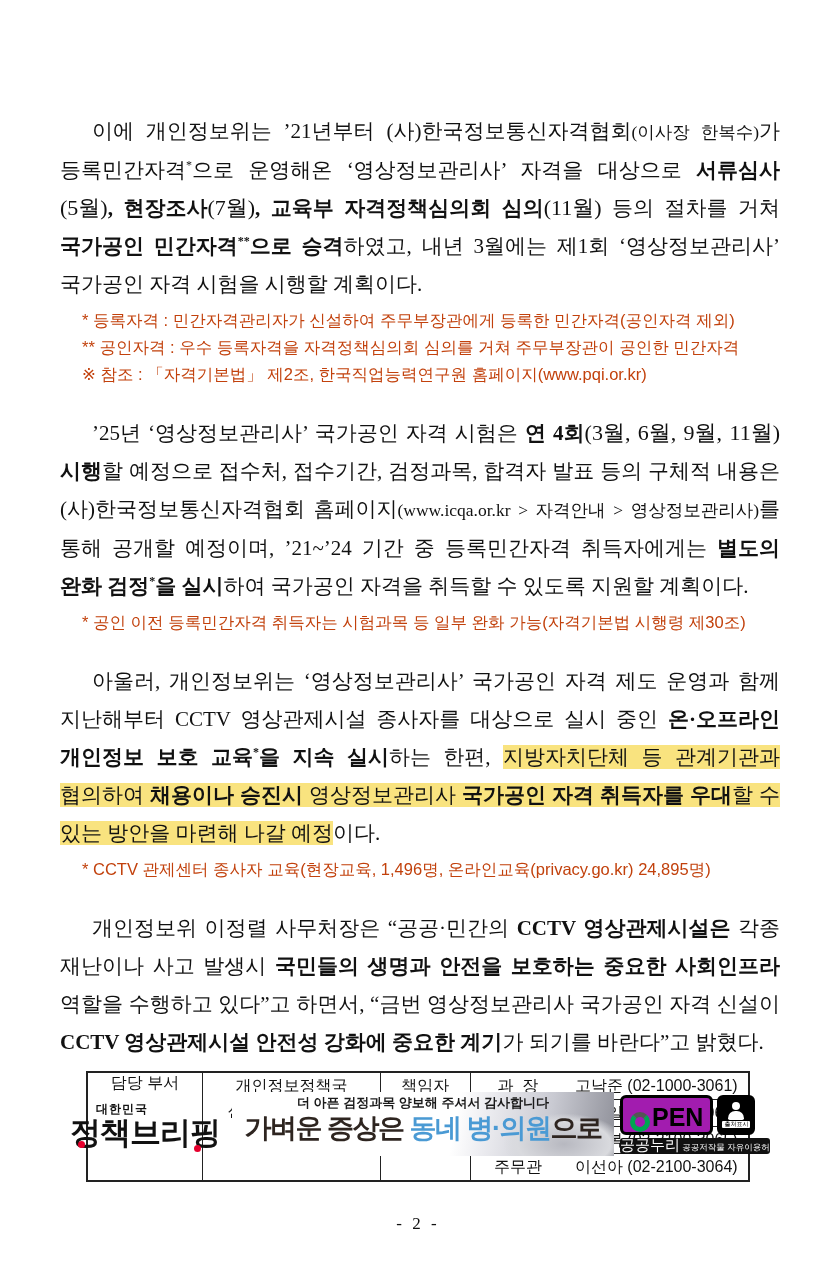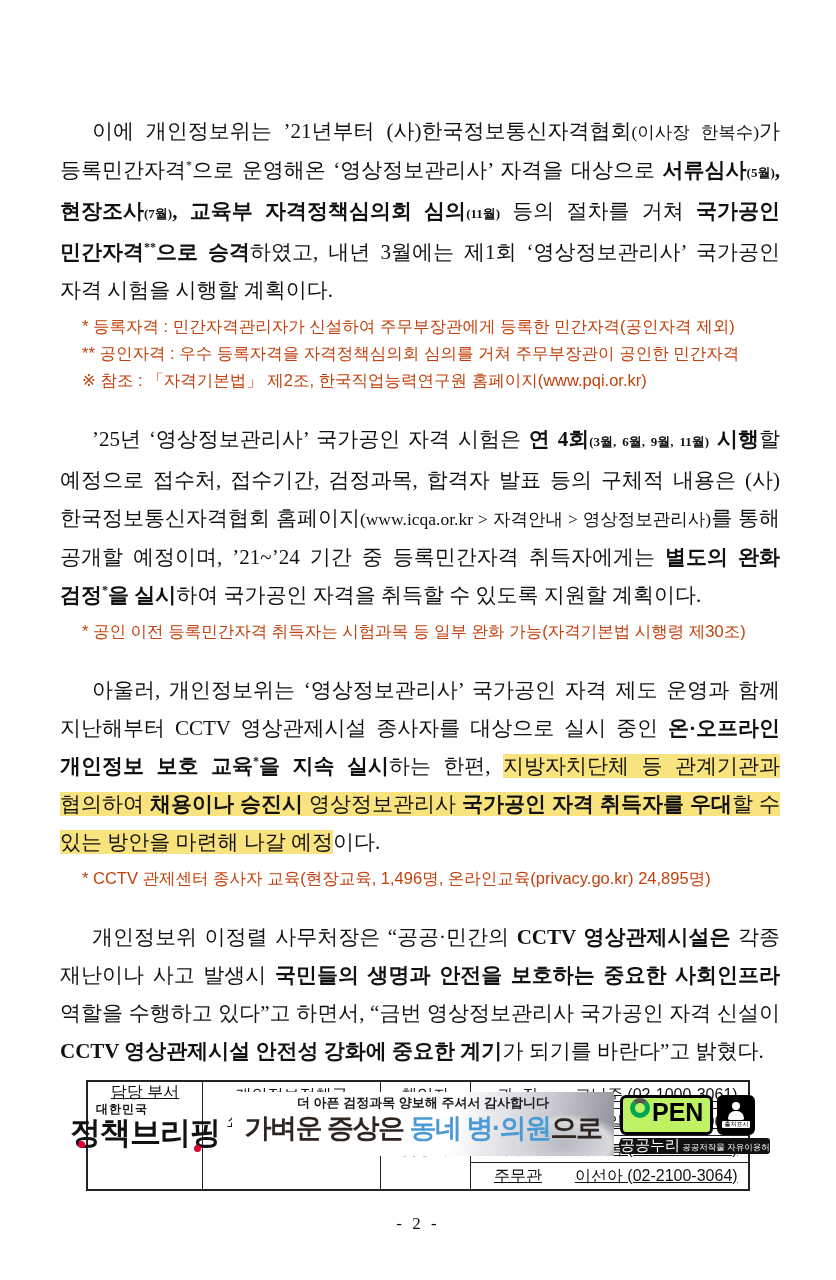--- a/index.html
+++ b/index.html
@@ -4,34 +4,34 @@
 <style>
   html,body{margin:0;padding:0;background:#ffffff;}
   .page{position:relative;width:836px;height:1280px;background:#fff;overflow:hidden;
         font-family:"Liberation Serif","DejaVu Serif",serif;color:#111;}
   .content{position:absolute;left:60px;right:56px;top:112px;}
 
   p.body{margin:0 0 4px 0;font-size:21px;line-height:38px;text-align:justify;
          text-indent:32px;word-break:keep-all;}
   .b{font-weight:bold;}
   .small{font-size:17.5px;}
-  .bsmall{font-weight:bold;font-size:13px;}
+  .bsmall{font-weight:normal;font-size:22px;}
   sup{font-size:12px;line-height:0;}
   .hl{background:var(--highlight,#F9E37F);}
   .hlb{background:var(--highlight,#F9E37F);font-weight:bold;}
 
   .footnotes{margin:2px 0 26px 22px;font-family:"Liberation Sans","DejaVu Sans",sans-serif;
              font-size:16.5px;line-height:27px;word-break:keep-all;color:#c2410c;}
   .footnotes div{white-space:normal;}
 
   
   table.contact{border-collapse:collapse;margin:10px 26px 0 26px;width:calc(100% - 56px);
                 font-family:"Liberation Sans","DejaVu Sans",sans-serif;font-size:16px;color:#111;
                 table-layout:fixed;}
-  table.contact td{border:1px solid #222;padding:0 4px;height:26px;text-decoration:underline;}
+  table.contact td{border:1px solid #222;padding:0 4px;height:26px;}
   table.contact{border:2px solid #222;}
   td.c1{width:17%;text-align:center;vertical-align:top;padding-top:2px;}
   td.c2{width:27%;text-align:center;vertical-align:top;padding-top:2px;line-height:25px;}
   td.c3{width:13%;text-align:center;}
   td.c4{width:43%;}
   td.c4 .cellflex{display:flex;align-items:center;}
   td.c4 .rank{width:86px;text-align:center;white-space:pre;flex:none;}
   td.c4 .who{flex:1;text-align:left;padding-left:14px;white-space:nowrap;}
 
   
@@ -48,21 +48,21 @@
           background:linear-gradient(100deg,#ffffff 58%,#ececf0 66%,#c9cad2 82%,#8f9099 100%);}
   .banner::after{content:"";position:absolute;right:-10px;bottom:-18px;width:120px;height:60px;
           background:radial-gradient(ellipse at center,#b7b8c0 0%,#d9dade 55%,transparent 72%);}
   .banner .caption{text-align:center;font-size:13px;font-weight:700;color:#1a1a1a;margin-top:2px;}
   .banner .mainline{text-align:center;font-size:27px;font-weight:800;letter-spacing:-1.5px;
           color:#2e2520;line-height:32px;position:relative;z-index:1;}
   .banner .blue{color:var(--banner-blue,#4A9AD4);}
 
   .open-logo{margin-left:auto;width:150px;flex:none;font-family:"Liberation Sans","DejaVu Sans",sans-serif;}
   .open-top{display:flex;gap:4px;align-items:stretch;height:40px;}
-  .open-main{border:3px solid #000;border-radius:6px;background:#bef264;display:flex;align-items:flex-start;
+  .open-main{border:3px solid #000;border-radius:6px;background:#a21caf;display:flex;align-items:flex-end;
              gap:2px;padding:0 7px;font-size:25px;font-weight:800;color:#000;letter-spacing:0;}
   .o-ring{width:20px;height:20px;border:5px solid var(--open-green,#00A651);border-radius:50%;
           box-sizing:border-box;display:inline-block;border-top-color:#555;}
   .open-src{border:3px solid #000;border-radius:6px;background:#000;width:32px;display:flex;
             flex-direction:column;align-items:center;justify-content:center;gap:1px;}
   .person-head{width:8px;height:8px;border-radius:50%;background:#fff;}
   .person-body{width:16px;height:9px;border-radius:8px 8px 2px 2px;background:#fff;}
   .src-label{background:#fff;color:#000;font-size:6px;line-height:7px;padding:0 2px;border-radius:1px;}
   .open-bar{margin-top:3px;background:#111;color:#fff;border-radius:3px;font-size:8.5px;
             line-height:13px;text-align:center;white-space:nowrap;}

